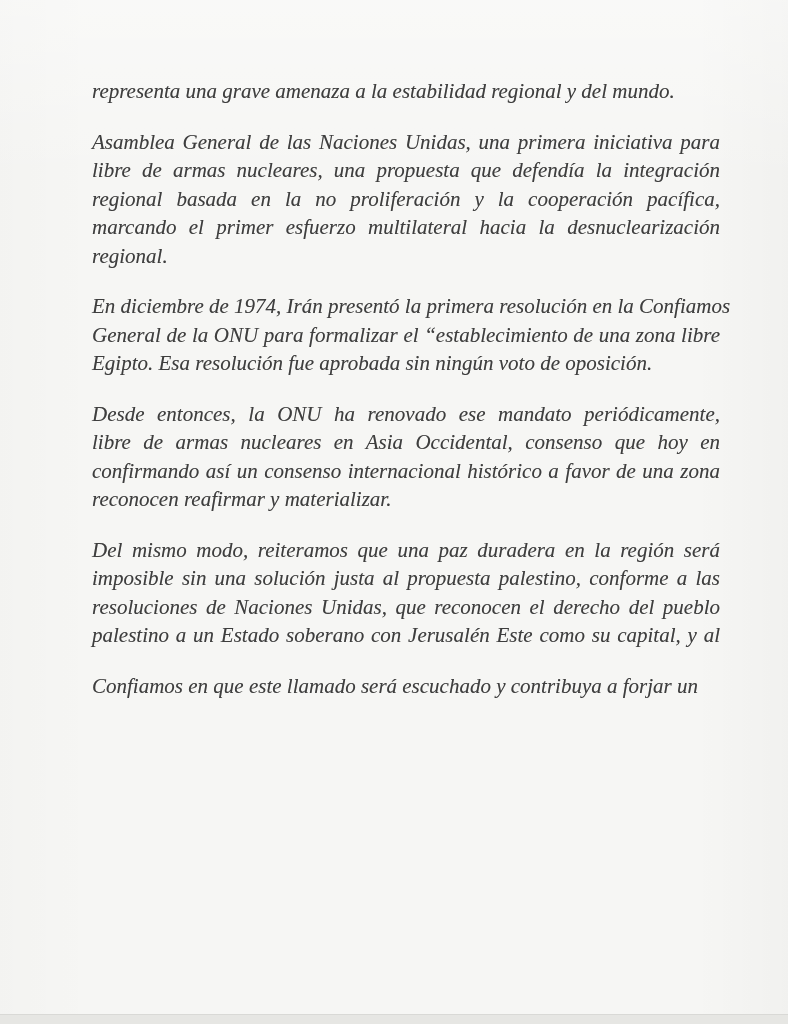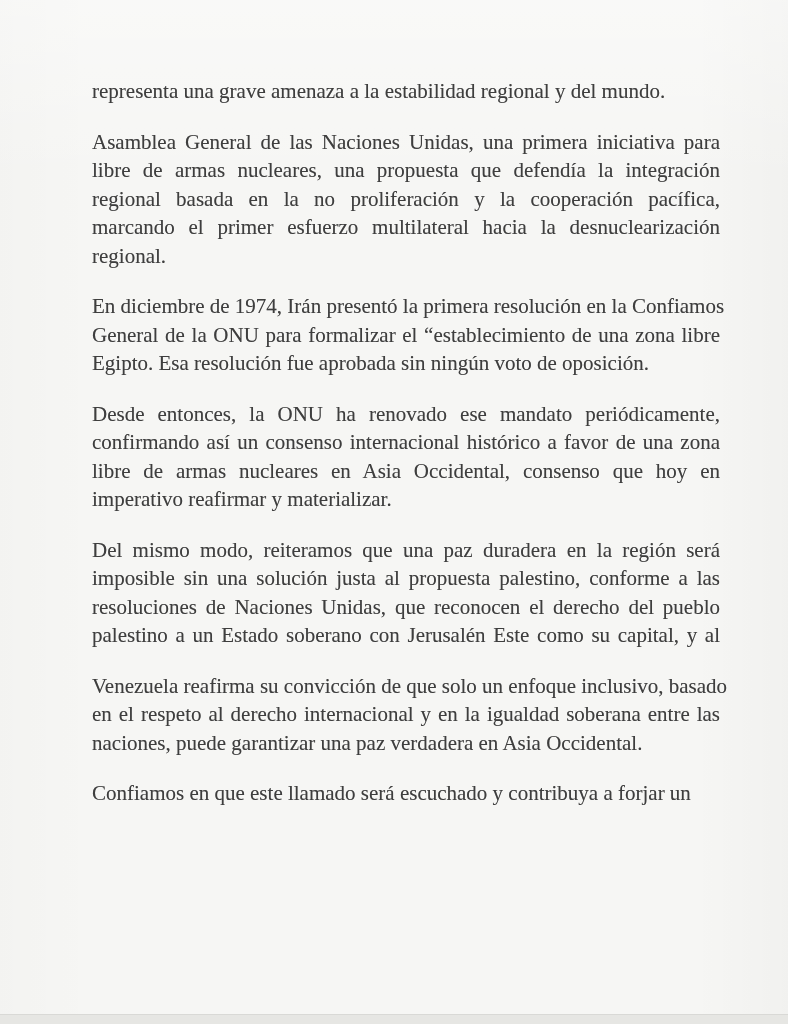--- a/index.html
+++ b/index.html
@@ -28,20 +28,21 @@
   .content {
     position: absolute;
     top: 77px;
     left: 92px;
     width: 628px;
   }
   .paragraph {
     margin: 0 0 22px 0;
   }
   .line {
+    font-style: italic;
     font-size: 21px;
     line-height: 28.5px;
     color: var(--ink);
     white-space: nowrap;
     text-align: justify;
     text-align-last: justify;
     text-shadow: 0 0 0.6px rgba(62,62,62,0.35);
   }
   .line.last {
     text-align: left;
@@ -72,33 +73,28 @@
         <div class="line">marcando el primer esfuerzo multilateral hacia la desnuclearización</div>
         <div class="line last">regional.</div>
       </div>
       <div class="paragraph">
         <div class="line">En diciembre de 1974, Irán presentó la primera resolución en la Confiamos</div>
         <div class="line">General de la ONU para formalizar el “establecimiento de una zona libre</div>
         <div class="line last">Egipto. Esa resolución fue aprobada sin ningún voto de oposición.</div>
       </div>
       <div class="paragraph">
         <div class="line">Desde entonces, la ONU ha renovado ese mandato periódicamente,</div>
+        <div class="line">libre de armas nucleares en Asia Occidental, consenso que hoy en</div>
         <div class="line">confirmando así un consenso internacional histórico a favor de una zona</div>
-        <div class="line">libre de armas nucleares en Asia Occidental, consenso que hoy en</div>
-        <div class="line last">imperativo reafirmar y materializar.</div>
+        <div class="line last">reconocen reafirmar y materializar.</div>
       </div>
       <div class="paragraph">
         <div class="line">Del mismo modo, reiteramos que una paz duradera en la región será</div>
         <div class="line">imposible sin una solución justa al propuesta palestino, conforme a las</div>
         <div class="line">resoluciones de Naciones Unidas, que reconocen el derecho del pueblo</div>
         <div class="line">palestino a un Estado soberano con Jerusalén Este como su capital, y al</div>
-      </div>
-      <div class="paragraph">
-        <div class="line">Venezuela reafirma su convicción de que solo un enfoque inclusivo, basado</div>
-        <div class="line">en el respeto al derecho internacional y en la igualdad soberana entre las</div>
-        <div class="line last">naciones, puede garantizar una paz verdadera en Asia Occidental.</div>
       </div>
       <div class="paragraph">
         <div class="line last">Confiamos en que este llamado será escuchado y contribuya a forjar un</div>
       </div>
     </div>
   <div class="page-bottom-edge"></div>
 </div>
 
 </body></html>

